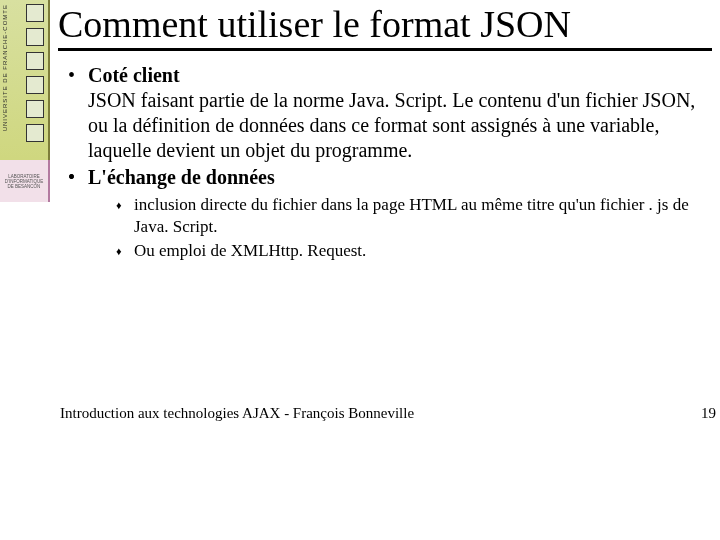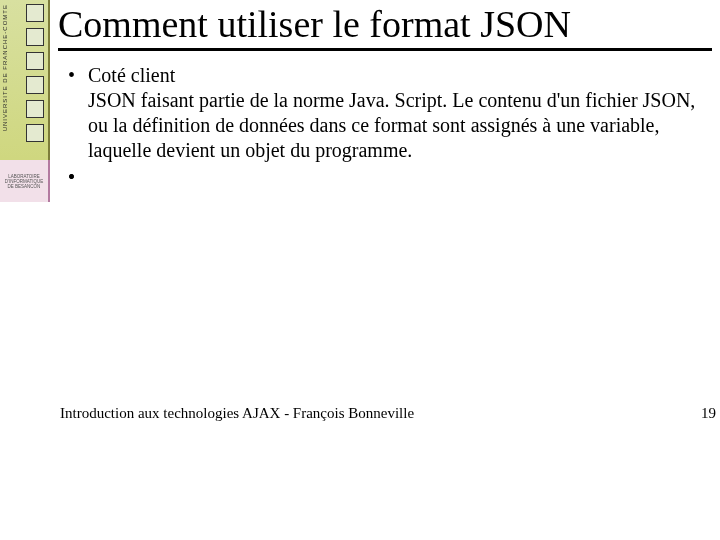--- a/index.html
+++ b/index.html
@@ -44,21 +44,21 @@
     font-size: 38px;
     font-weight: normal;
     margin: 0 0 6px 0;
     border-bottom: 3px solid #000;
     padding-bottom: 2px;
     line-height: 1.1;
   }
   ul.bullets { list-style: none; padding: 6px 0 0 10px; }
   ul.bullets > li { position: relative; padding-left: 20px; margin-bottom: 2px; font-size: 20px; line-height: 1.25; }
   ul.bullets > li::before { content: "•"; position: absolute; left: 0; top: 0; font-size: 20px; }
-  ul.bullets .bhead { font-weight: normal; display: block; }
+  ul.bullets .bhead { font-weight: bold; display: block; }
   ul.bullets .bbody { display: block; }
   ul.sub { list-style: none; padding: 4px 0 0 28px; }
   ul.sub > li { position: relative; padding-left: 18px; font-size: 17px; line-height: 1.3; margin-bottom: 2px; }
   ul.sub > li::before { content: "♦"; font-size: 11px; position: absolute; left: 0; top: 4px; }
   .footer {
     position: absolute;
     left: 10px; right: 0; bottom: 6px;
     display: flex; justify-content: space-between;
     font-size: 15px;
   }
@@ -89,20 +89,25 @@
   <h1 class="title">Comment utiliser le format JSON</h1>
 
   <ul class="bullets">
     <li>
       <span class="bhead">Coté client</span>
       <span class="bbody">JSON faisant partie de la norme Java. Script. Le contenu d'un fichier JSON, ou la définition de données dans ce format sont assignés à une variable, laquelle devient un objet du programme.</span>
     </li>
     <li>
     </li>
     <li>
+      <span class="bhead">L'échange de données</span>
+      <ul class="sub">
+        <li>inclusion directe du fichier dans la page HTML au même titre qu'un fichier . js de Java. Script.</li>
+        <li>Ou emploi de XMLHttp. Request.</li>
+      </ul>
     </li>
   </ul>
 
   <div class="footer">
     <span>Introduction aux technologies AJAX - François Bonneville</span>
     <span class="pnum">19</span>
   </div>
 </div>
 
 </body></html>

